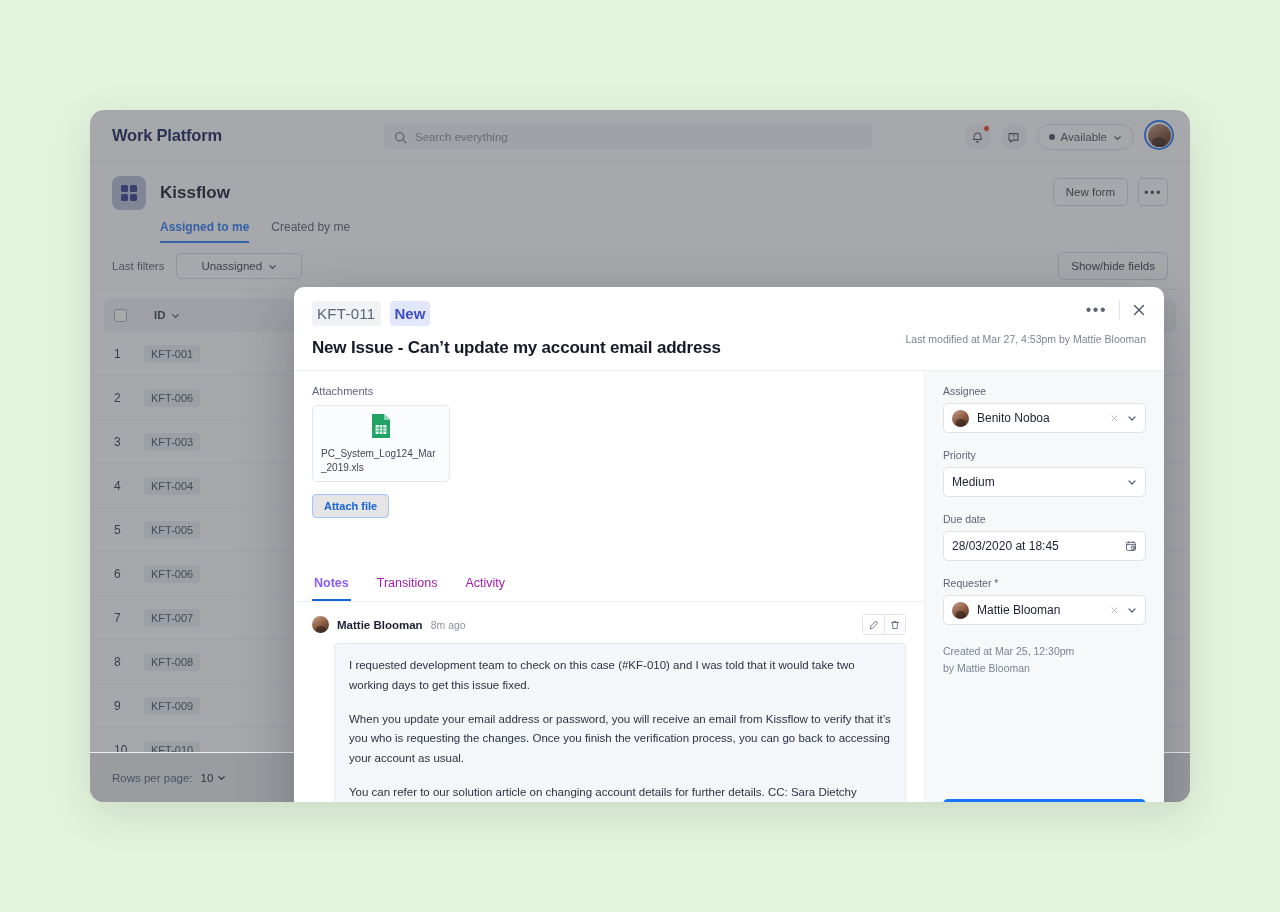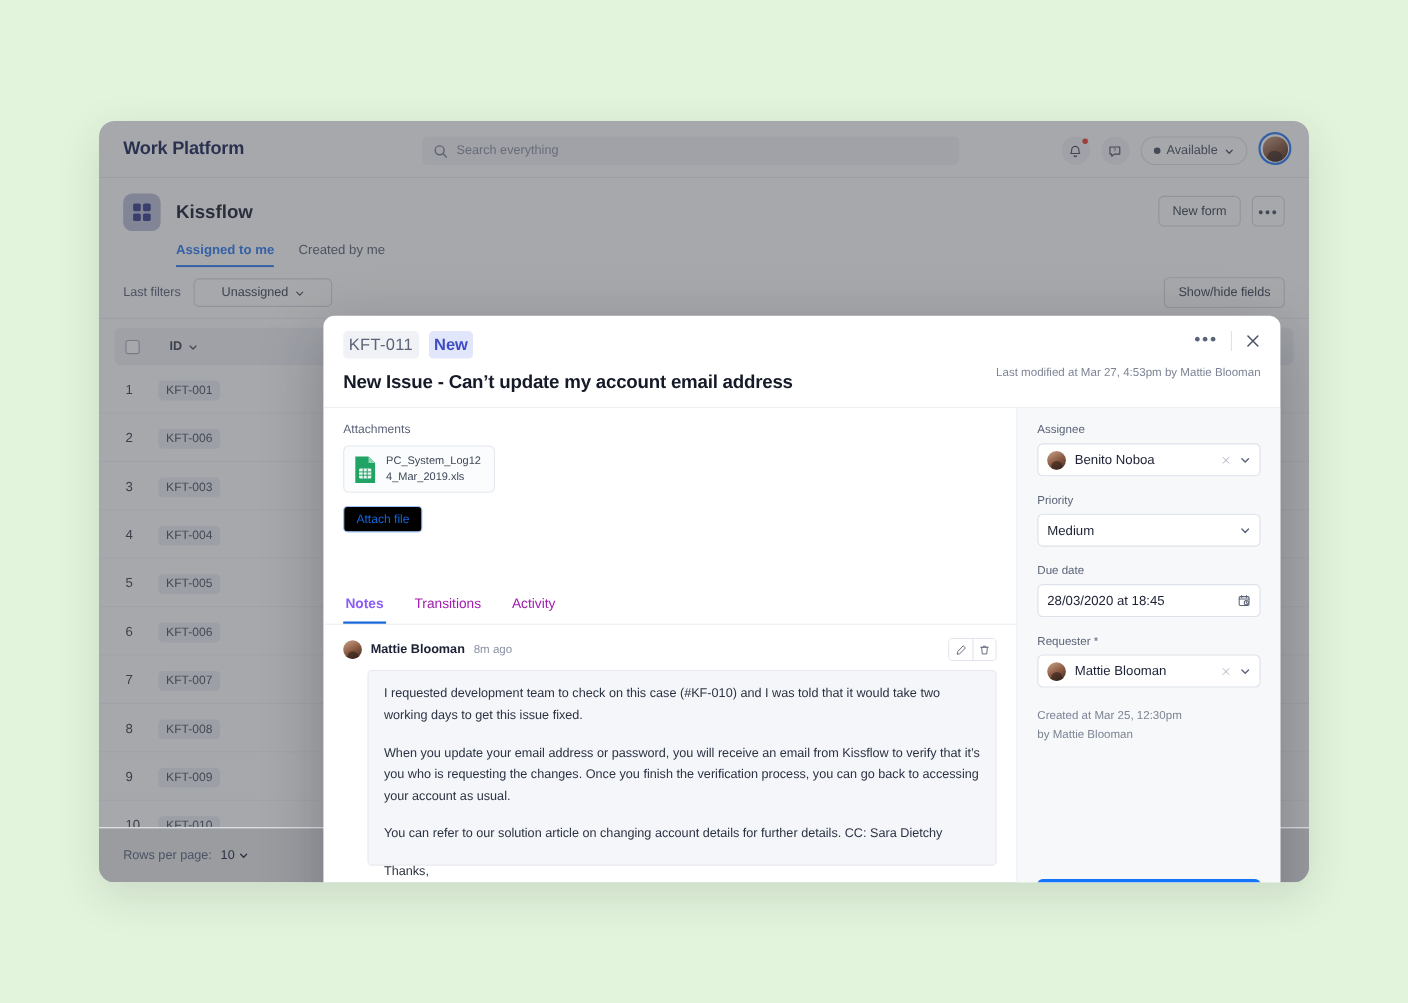--- a/index.html
+++ b/index.html
@@ -274,29 +274,30 @@
   
   .att-section { padding: 14px 18px 0 18px; flex: none; }
   .att-label { font-size: 11px; color: #5b6478; margin-bottom: 8px; }
   .att-card {
     width: 138px;
     border: 1px solid #e4e7ee; border-radius: 5px;
     background: #fbfcfd;
     display: flex; align-items: center; gap: 8px;
     padding: 7px 8px;
     cursor: pointer;
+    flex-direction: column;
   }
   .xls-icon { width: 22px; height: 26px; flex: none; }
   .att-name { font-size: 10px; color: #3d4656; line-height: 1.35; word-break: break-all; }
   .btn-attach {
     margin-top: 12px;
     height: 24px; padding: 0 11px;
     border: 1px solid #9fc3fb; border-radius: 4px;
-    background: #000000; color: #1565d8;
-    font-size: 11px; font-weight: normal;
+    background: #e5e5e5; color: #1565d8;
+    font-size: 11px; font-weight: bold;
     font-family: inherit; cursor: pointer; text-align: right;
   }
 
   
   .mtabs {
     display: flex; gap: 24px;
     border-bottom: 1px solid #edeff3;
     padding: 0 18px;
     margin-top: 48px;
     flex: none;

